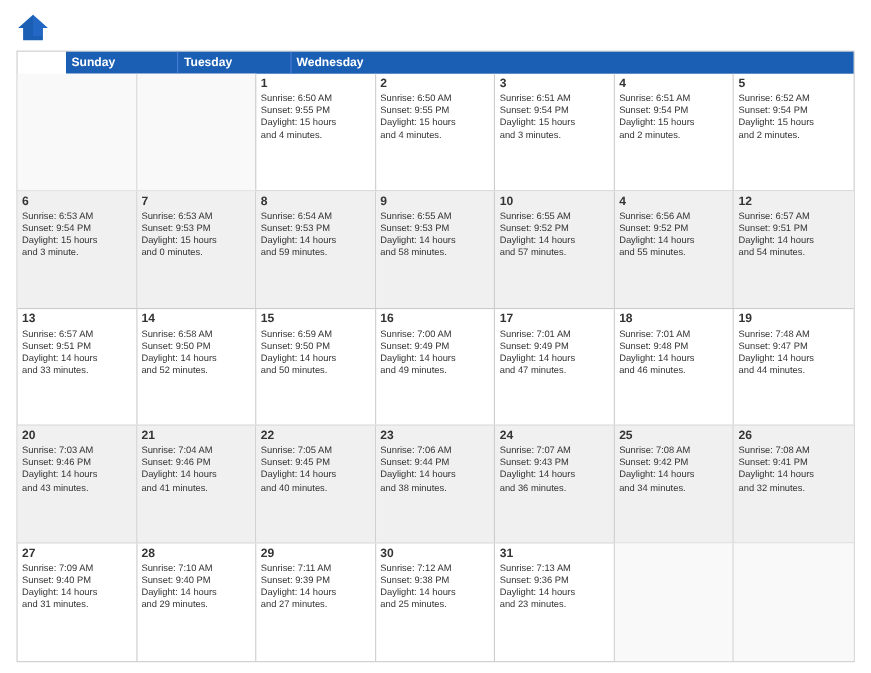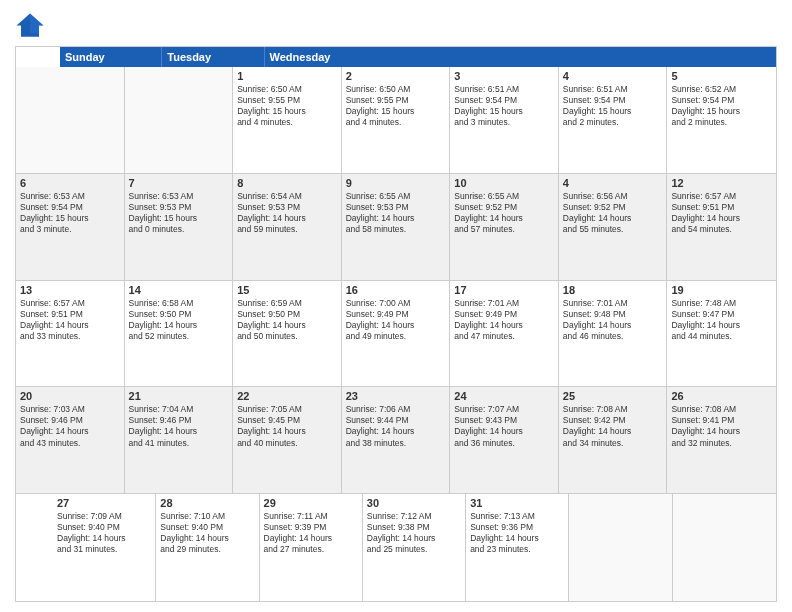--- a/index.html
+++ b/index.html
@@ -84,21 +84,21 @@
     .cal-body {
       flex: 1;
       display: grid;
       grid-template-rows: repeat(5, 1fr);
     }
     .cal-week {
       display: grid;
       grid-template-columns: repeat(7, 1fr);
       border-bottom: 1px solid #ccc;
     }
-    .cal-week:last-child { border-bottom: none; margin-left: 37px; }
+    .cal-week:last-child { border-bottom: none; }
     .cal-cell {
       border-right: 1px solid #ccc;
       padding: 3px 4px;
       font-size: 8.5px;
       color: #333;
       overflow: hidden;
     }
     .cal-cell:last-child { border-right: none; }
     .cal-cell.empty { background: #f9f9f9; }
     .cal-cell.alt { background: #f0f0f0; }

